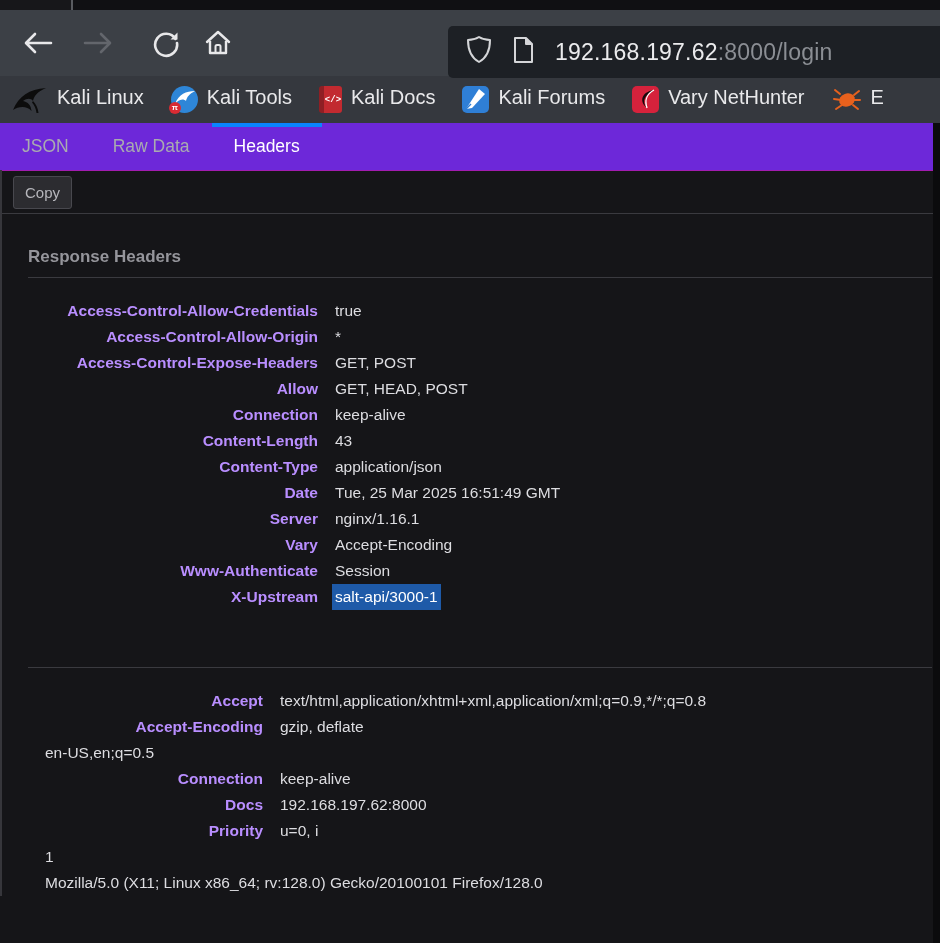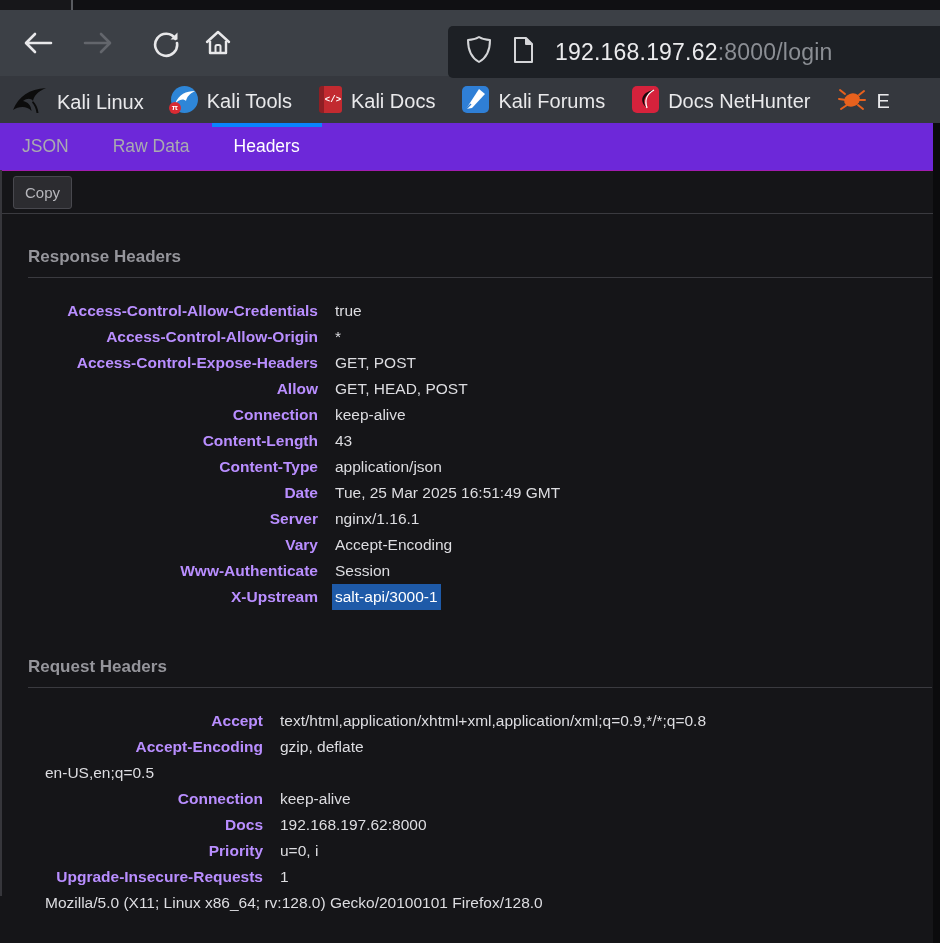--- a/index.html
+++ b/index.html
@@ -29,21 +29,21 @@
     background:#1d2025; border-radius:5px;
     display:flex; align-items:center; padding-left:18px;
   }
   .urlbar .icon-gap { width:20px; }
   .url-text { margin-left:20px; font-size:23px; letter-spacing:0.2px; white-space:nowrap; }
   .url-host { color:#ebebed; }
   .url-rest { color:#8b8e94; }
 
   
   .bookmarks { height:47px; background:#35383e; display:flex; align-items:center; padding-left:12px; overflow:hidden; }
-  .bookmark { display:flex; align-items:flex-end; gap:9px; margin-right:27px; cursor:pointer; flex:none; }
+  .bookmark { display:flex; align-items:flex-start; gap:9px; margin-right:27px; cursor:pointer; flex:none; }
   .bookmark-label { font-size:20px; color:#e9e9eb; white-space:nowrap; }
   .bm-icon { flex:none; display:flex; align-items:center; justify-content:center; }
 
   .ic-kali-tools { width:27px; height:27px; border-radius:50%; background:#2e86d8; position:relative; }
   .ic-kali-tools svg { position:absolute; left:0; top:0; }
   .ic-kali-tools .badge { position:absolute; left:-2px; bottom:-1px; width:12px; height:12px; border-radius:50%; background:#d92b33; color:#fff; font-size:8px; line-height:12px; text-align:center; font-weight:bold; }
   .ic-kali-docs { width:23px; height:27px; background:#c22a30; border-radius:3px; border-left:5px solid #8e1f24; display:flex; align-items:center; justify-content:center; color:#fff; font-weight:bold; font-size:9px; font-family:"Liberation Mono", monospace; }
   .ic-kali-forums { width:27px; height:27px; background:#2f7fd6; border-radius:5px; position:relative; overflow:hidden; }
   .ic-kali-nethunter { width:27px; height:27px; background:#d6223c; border-radius:5px; position:relative; overflow:hidden; }
 
@@ -163,21 +163,21 @@
     </span>
     <span class="bookmark-label">Kali Forums</span>
   </div>
   <div class="bookmark">
     <span class="bm-icon ic-kali-nethunter">
       <svg width="27" height="27" viewBox="0 0 27 27">
         <path d="M22 4 C9 6 7 16 15 22 C9 15 13 9 22 4 Z" fill="#14090b"></path>
         <path d="M22 4 C15 8 12 13 15 22" stroke="#ffffff" stroke-width="1.4" fill="none"></path>
       </svg>
     </span>
-    <span class="bookmark-label">Docs NetHunter</span>
+    <span class="bookmark-label">Vary NetHunter</span>
   </div>
   <div class="bookmark">
     <span class="bm-icon">
       <svg width="30" height="27" viewBox="0 0 30 27">
         <ellipse cx="15" cy="14" rx="8" ry="6.5" fill="#e8611d" transform="rotate(-20 15 14)"></ellipse>
         <path d="M8 8 L3 4 M9 14 L2 13 M10 19 L4 23 M22 9 L27 5 M22 14 L28 14 M21 19 L26 23" stroke="#e8611d" stroke-width="2" stroke-linecap="round"></path>
       </svg>
     </span>
     <span class="bookmark-label">E</span>
   </div>
@@ -244,21 +244,20 @@
             <span class="hdr-value">Session</span>
           </div>
           <div class="hdr-row">
             <span class="hdr-name">X-Upstream</span>
             <span class="hdr-value selected">salt-api/3000-1</span>
           </div>
         </div>
     </div>
 
     <div class="section req">
-      <h2 class="section-title">Request Headers</h2>
       <hr class="section-rule">
       <div class="rows" id="req-rows">
           <div class="hdr-row">
             <span class="hdr-name">Accept</span>
             <span class="hdr-value">text/html,application/xhtml+xml,application/xml;q=0.9,*/*;q=0.8</span>
           </div>
           <div class="hdr-row">
             <span class="hdr-name">Accept-Encoding</span>
             <span class="hdr-value">gzip, deflate</span>
           </div>
@@ -271,21 +270,20 @@
           </div>
           <div class="hdr-row">
             <span class="hdr-name">Docs</span>
             <span class="hdr-value">192.168.197.62:8000</span>
           </div>
           <div class="hdr-row">
             <span class="hdr-name">Priority</span>
             <span class="hdr-value">u=0, i</span>
           </div>
           <div class="hdr-row">
-            <span class="hdr-name">Upgrade-Insecure-Requests</span>
             <span class="hdr-value">1</span>
           </div>
           <div class="hdr-row">
             <span class="hdr-value">Mozilla/5.0 (X11; Linux x86_64; rv:128.0) Gecko/20100101 Firefox/128.0</span>
           </div>
         </div>
     </div>
   </div>
 </div>
 

